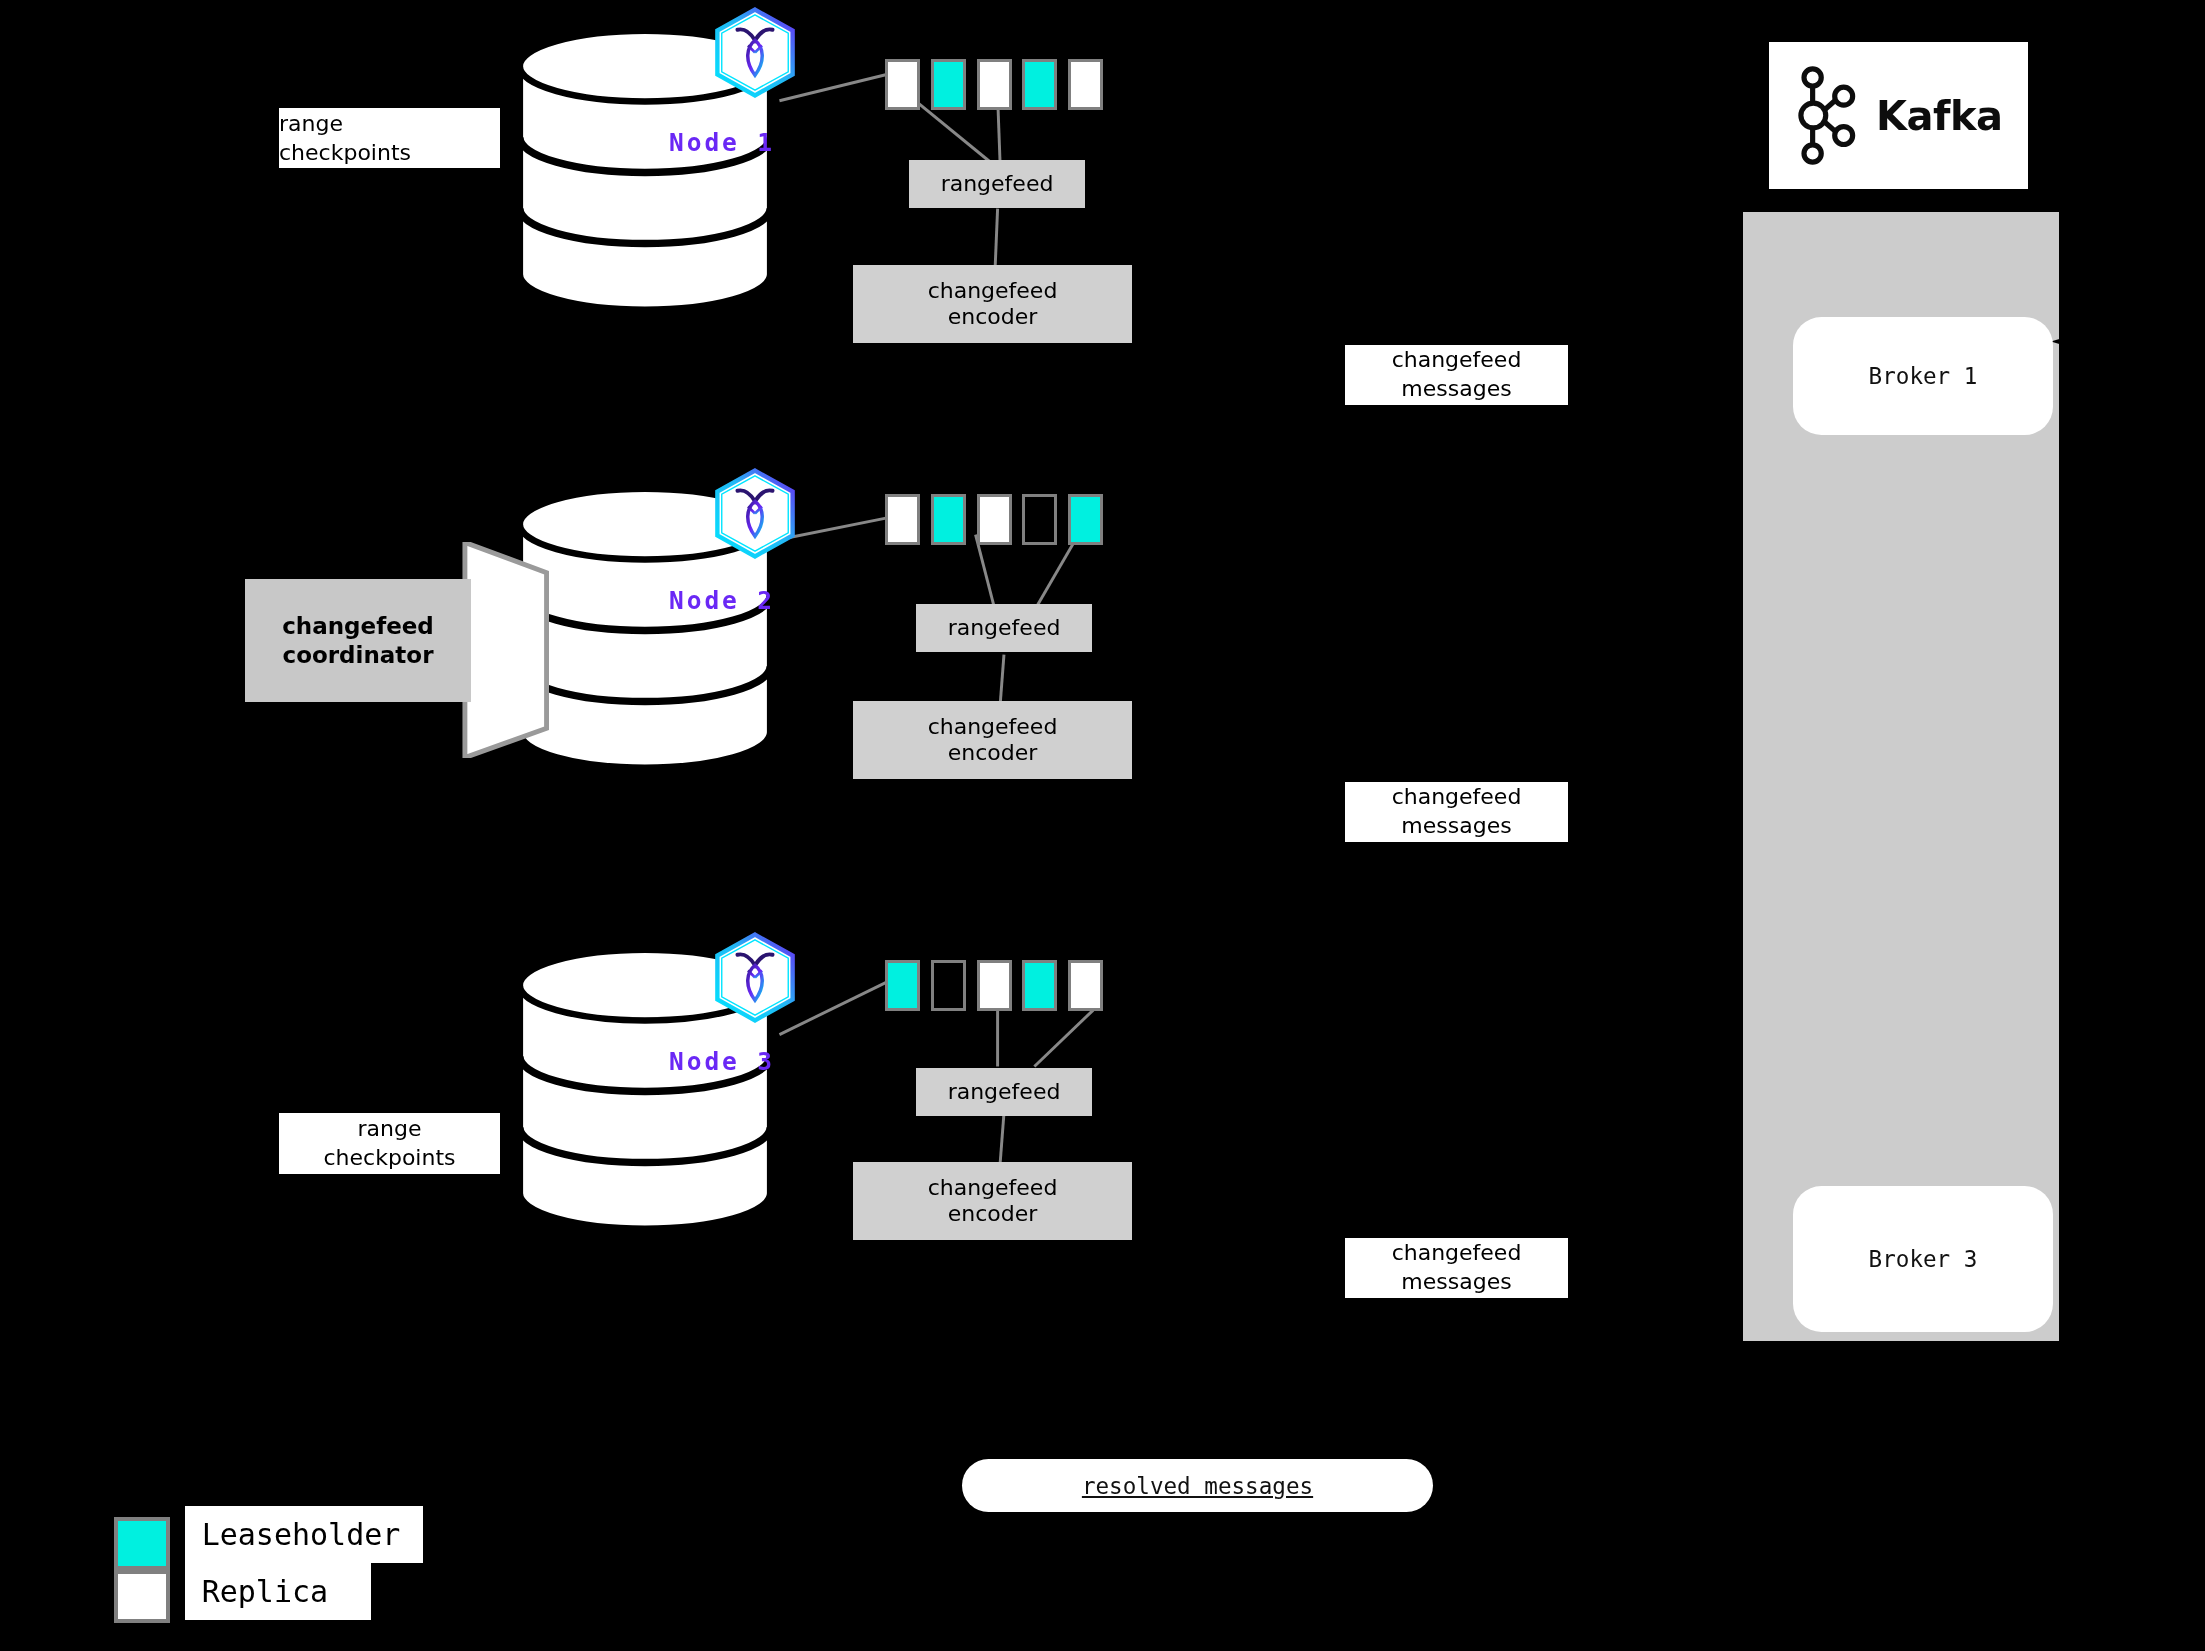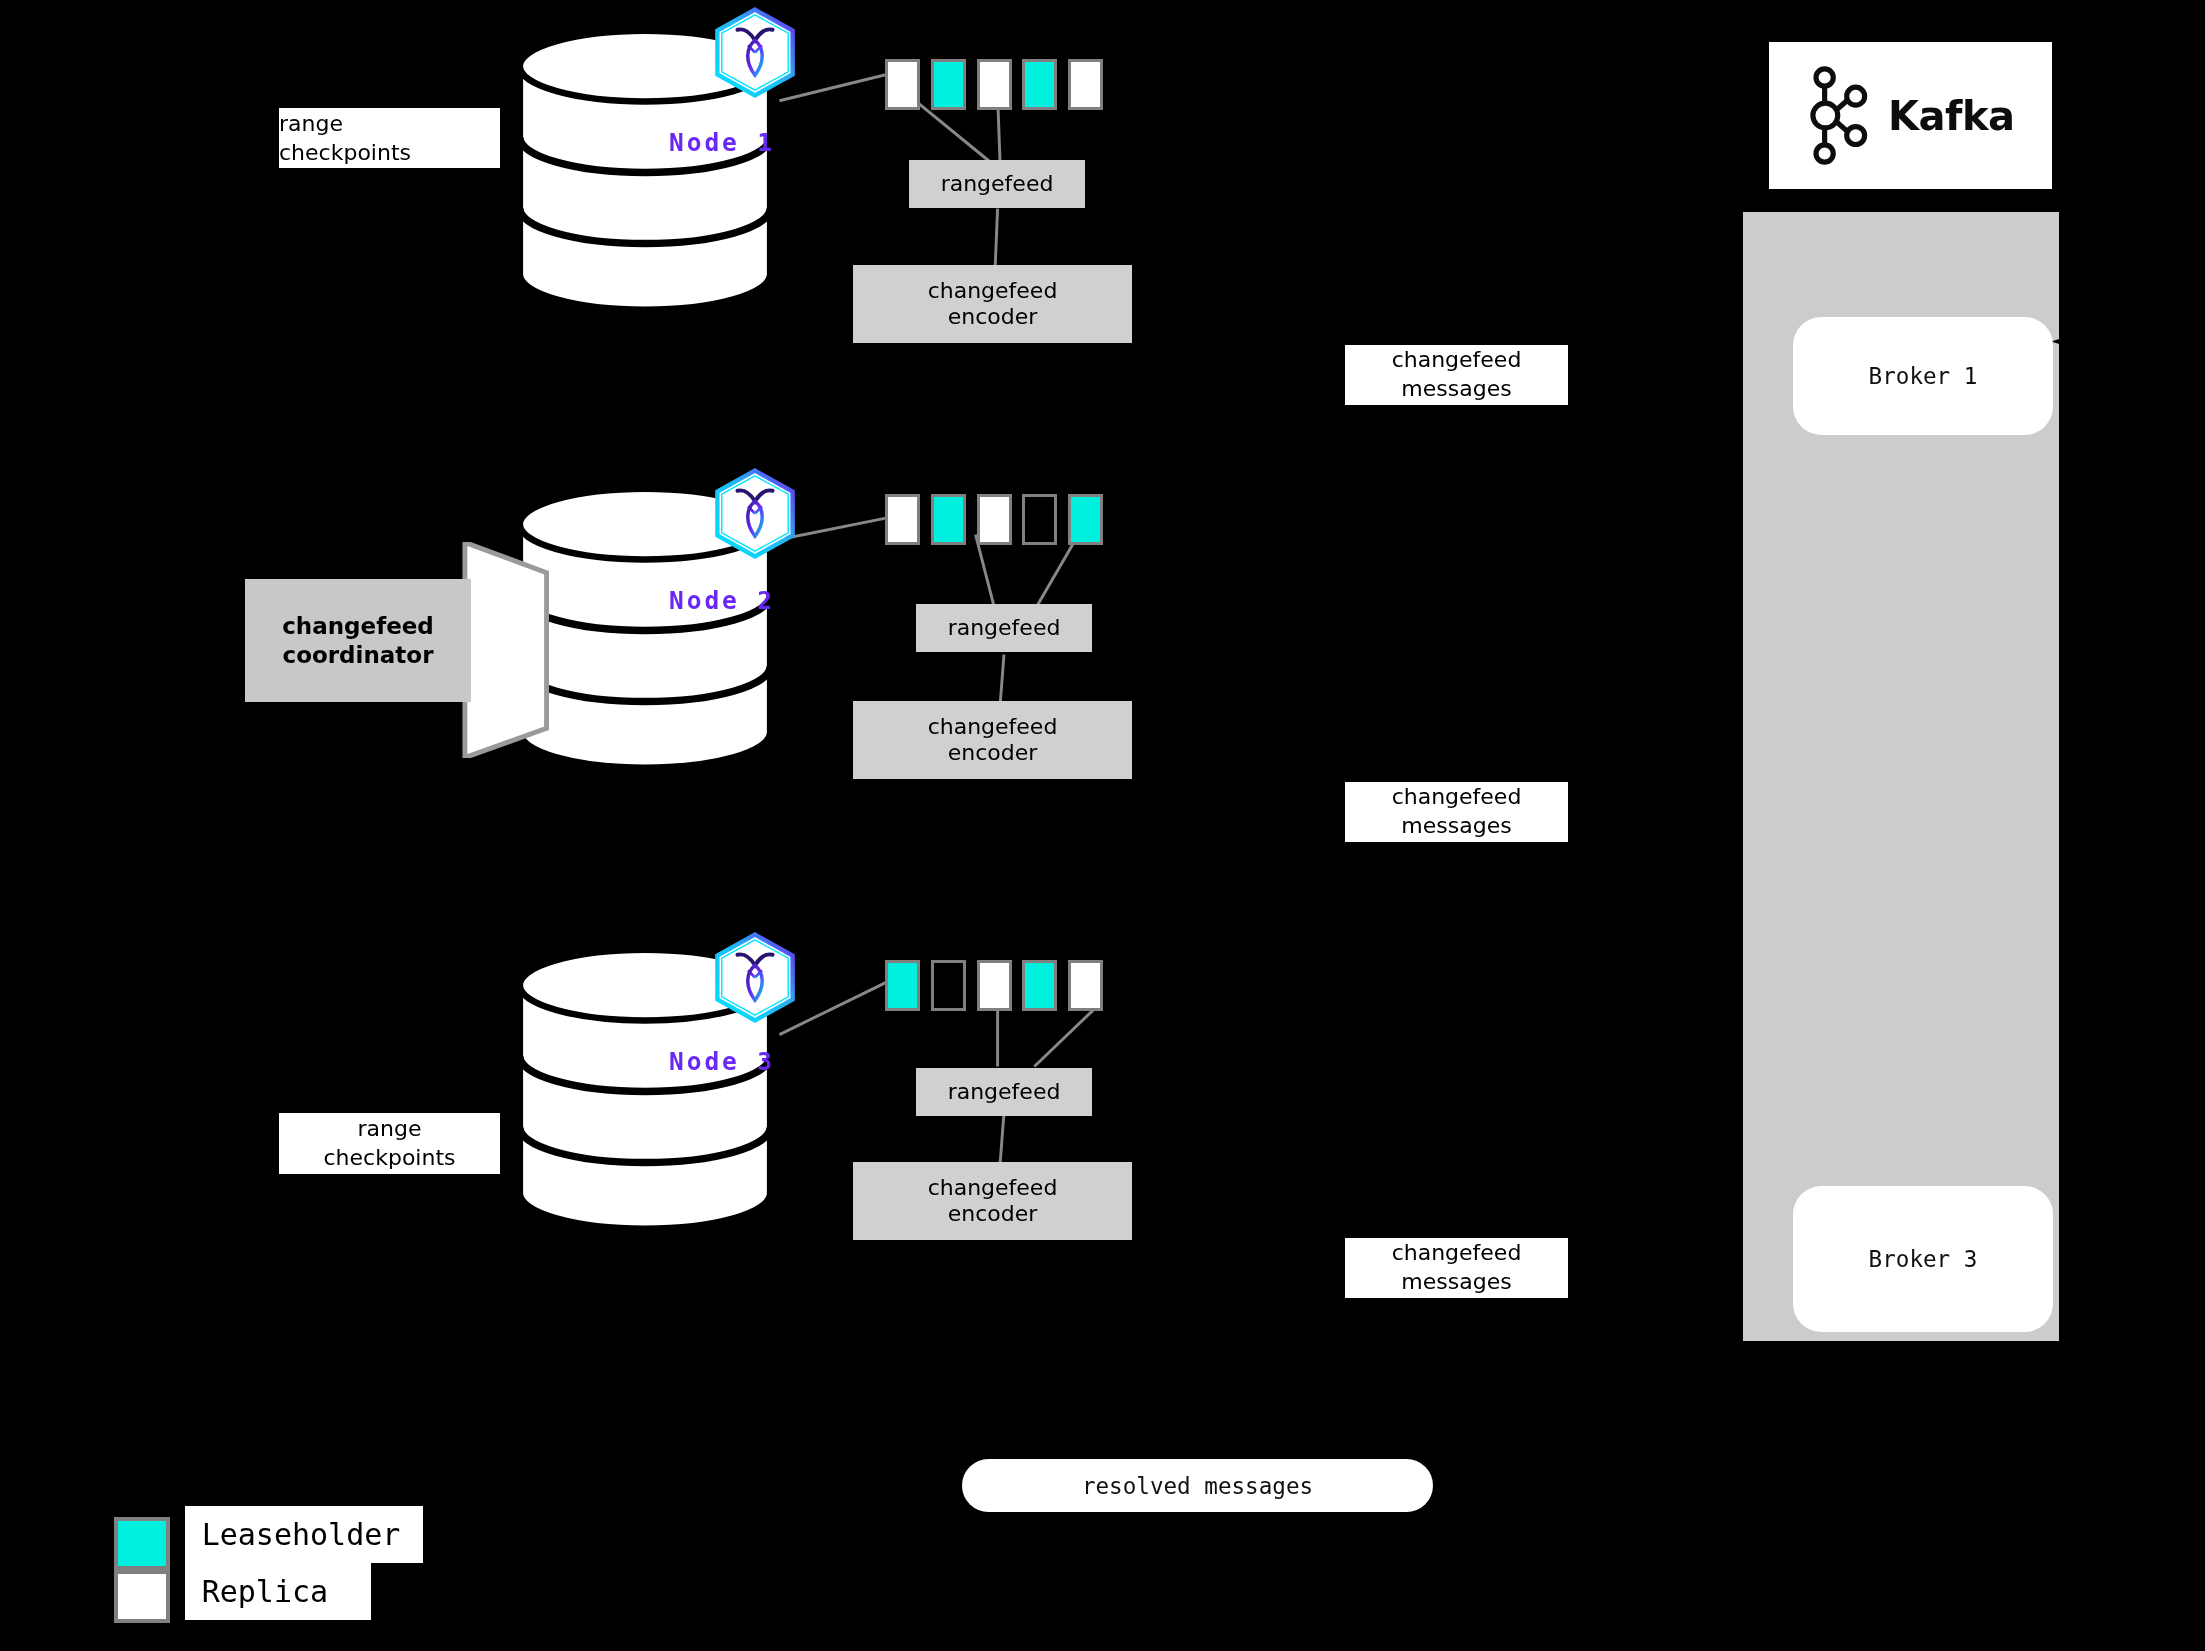--- a/index.html
+++ b/index.html
@@ -81,21 +81,21 @@
     display:flex;align-items:center;justify-content:center;
     font-family:"DejaVu Sans Mono","Liberation Mono",monospace;
     font-size:22.6px;color:#111;margin-top:24px;
   }
 
   
   .pill{
     position:absolute;background:#fff;border-radius:39px;
     display:flex;align-items:center;justify-content:center;
     font-family:"DejaVu Sans Mono","Liberation Mono",monospace;
-    font-size:22.6px;color:#111;
+    font-size:22.6px;color:#111;text-decoration:underline;
   }
 
   
   .legend-swatch{position:absolute;width:56px;height:53px;border:4.4px solid #808080;box-sizing:border-box;}
   .legend-label{
     position:absolute;background:#fff;color:#000;
     display:flex;align-items:center;
     padding-left:16.7px;
     font-family:"DejaVu Sans Mono","Liberation Mono",monospace;
     font-size:30px;
@@ -285,21 +285,21 @@
   <div class="whitebox" style="left:1345px;top:782px;width:223px;height:60px;flex-direction:column;">
     <span>changefeed</span>
     <span>messages</span>
   </div>
 
   <div class="whitebox" style="left:1345px;top:1238px;width:223px;height:60px;flex-direction:column;">
     <span>changefeed</span>
     <span>messages</span>
   </div>
 
-  <div class="kafka-logo" style="left:1769px;top:42px;width:283px;height:147px;">
+  <div class="kafka-logo" style="left:1769px;top:42px;width:259px;height:147px;">
     <svg width="69" height="105" viewBox="0 0 100 150">
       <g fill="none" stroke="#0d0d0d" stroke-width="7.5">
         <circle cx="27" cy="20" r="12.5"></circle>
         <circle cx="27" cy="130" r="12.5"></circle>
         <circle cx="28" cy="75" r="18"></circle>
         <circle cx="72" cy="47" r="13"></circle>
         <circle cx="72" cy="104" r="13"></circle>
         <line x1="27" y1="33" x2="27" y2="57"></line>
         <line x1="27" y1="93" x2="27" y2="117"></line>
         <line x1="44" y1="67" x2="60" y2="53"></line>

